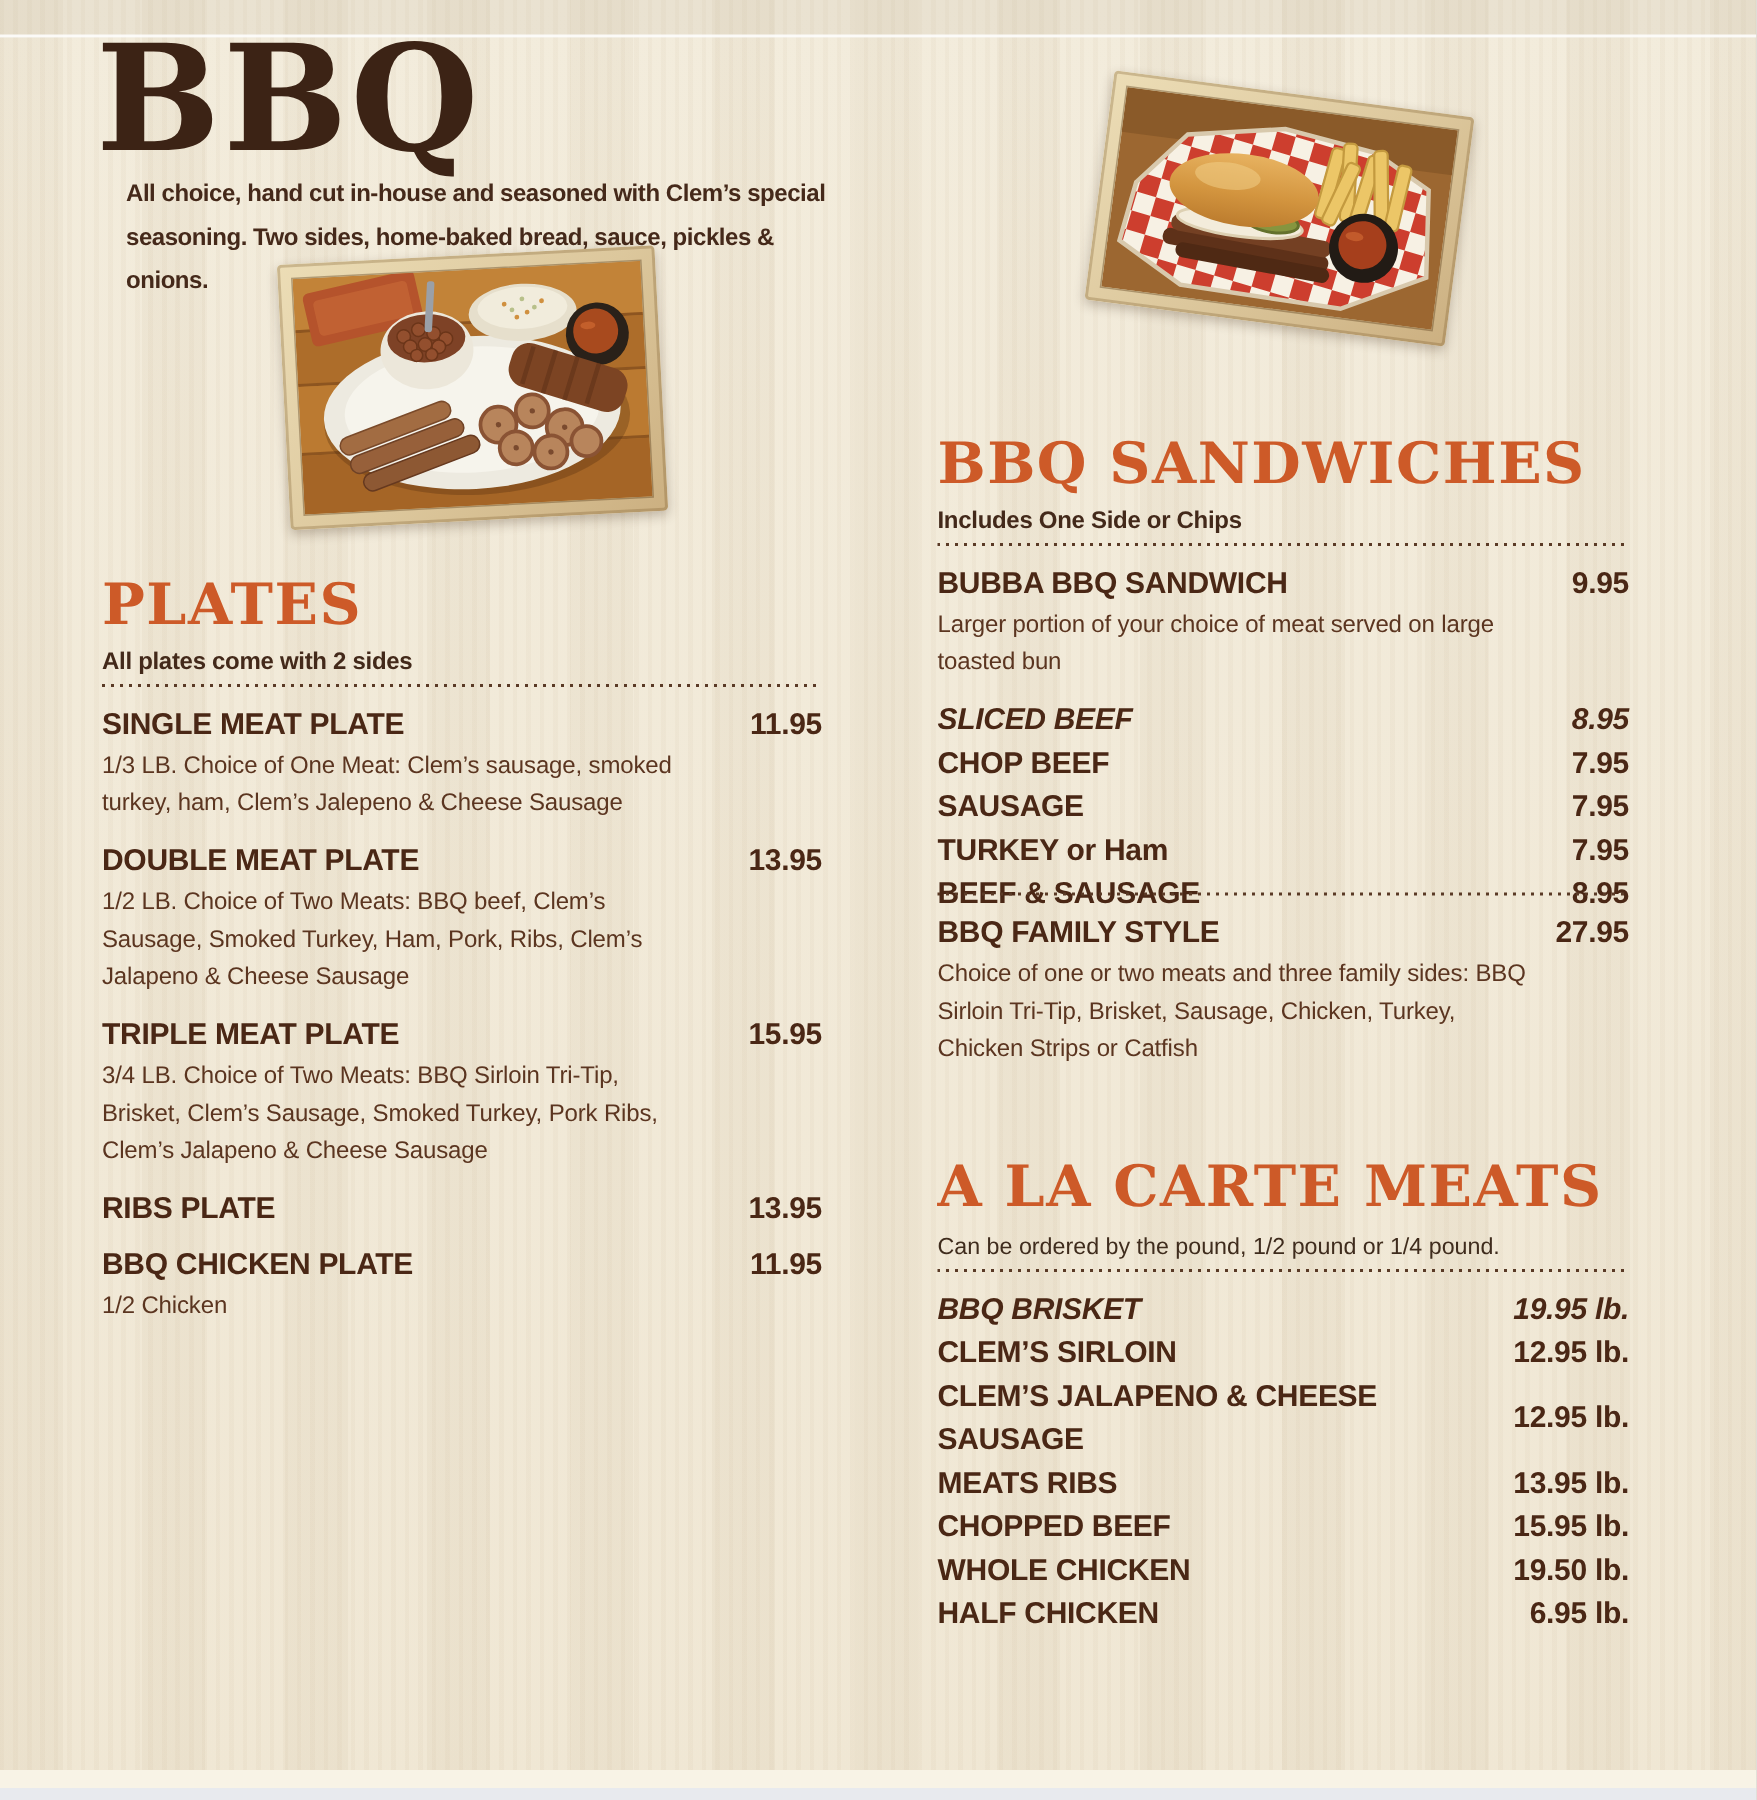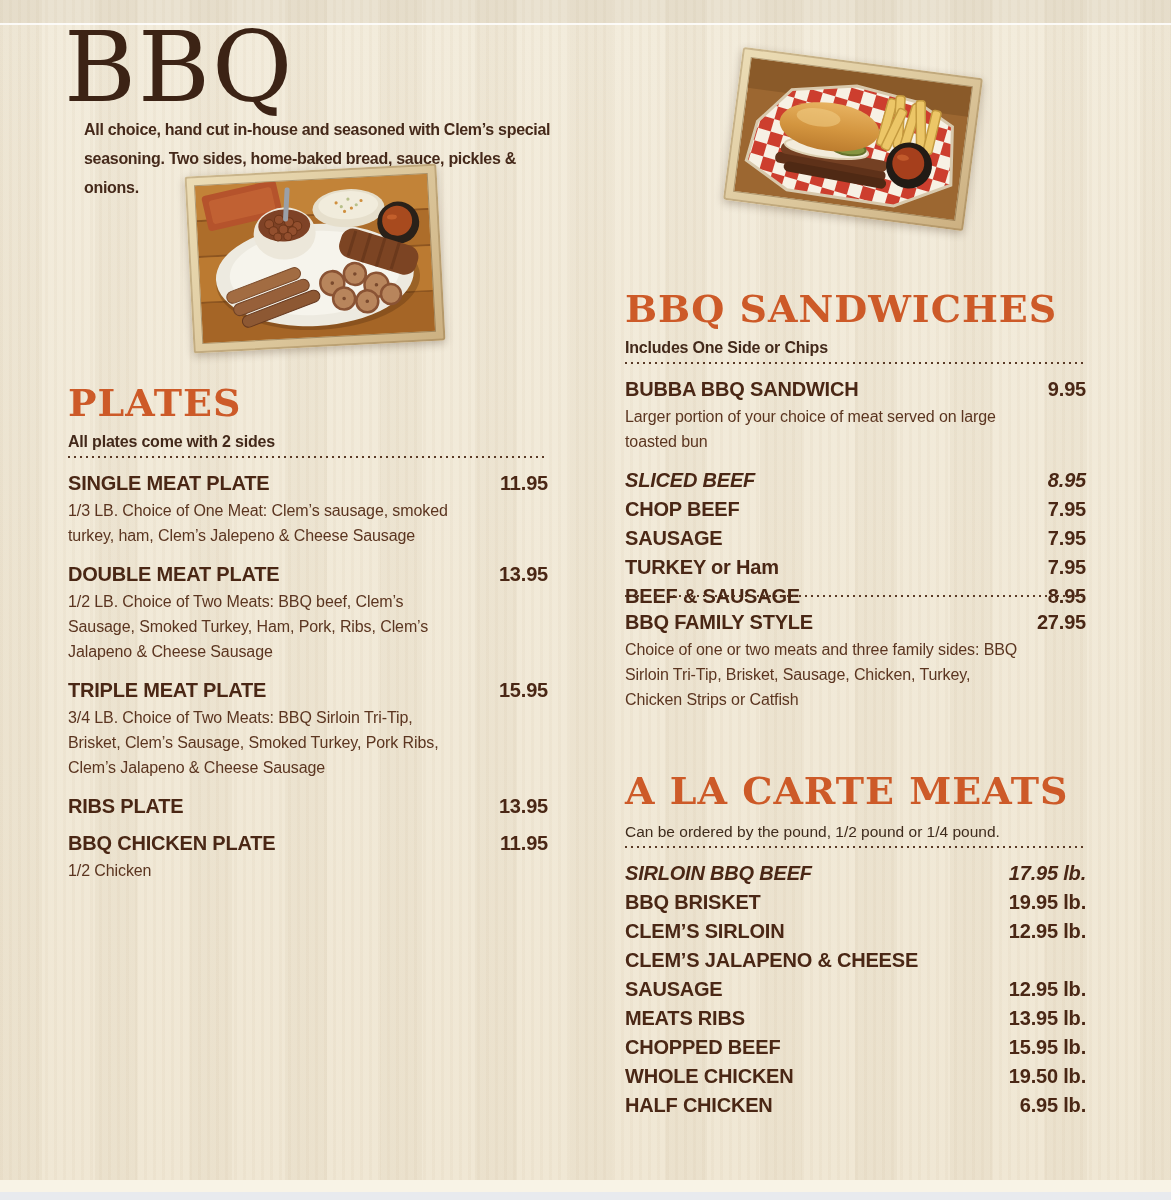--- a/index.html
+++ b/index.html
@@ -14,42 +14,42 @@
   .top-seam{position:absolute;left:0;top:0;width:100%;height:23px;
     background:rgba(195,183,162,.18);border-bottom:2px solid rgba(255,255,255,.85);}
   .band-cream{position:absolute;left:0;top:1180px;width:100%;height:12px;background:#f8f3e6;}
   .band-gray{position:absolute;left:0;top:1192px;width:100%;height:8px;background:#e8eaee;}
 
   .col{position:absolute;top:0;}
   .col-left{left:68px;width:480px;}
   .col-right{left:625px;width:461px;}
 
   .logo{position:absolute;top:18px;left:-4px;margin:0;
-    font-family:"DejaVu Serif",serif;font-weight:400;font-size:98px;line-height:1;
+    font-family:"DejaVu Serif",serif;font-weight:700;font-size:98px;line-height:1;
     color:#3c2315;letter-spacing:2px;}
   .intro{position:absolute;top:100px;left:0;width:482px;margin:16px;
     font-size:16px;font-weight:700;letter-spacing:-0.3px;color:#45291a;line-height:1.8;}
 
   section{position:absolute;left:0;width:100%;}
   .sec-plates{top:383px;}
   .sec-sandwiches{top:289px;}
   .sec-herd{top:587px;}
   .sec-alacarte{top:771px;}
 
   h2.sec-heading{margin:0;font-family:"DejaVu Serif",serif;font-weight:700;
     color:#cd5a28;font-size:38px;line-height:1.05;letter-spacing:1px;}
   .note{margin:10px 0 0;font-size:16px;font-weight:700;letter-spacing:-0.2px;color:#43291a;}
   .note-regular{margin:12px 0 0;font-size:15.5px;font-weight:400;color:#3f2c1d;}
   .divider{margin-top:5px;height:2px;
     background-image:repeating-linear-gradient(90deg,#5a3a26 0 2px,rgba(0,0,0,0) 2px 6px);}
   .sec-herd .divider{margin-top:8px;}
 
   .mi{margin-top:13px;}
   .mi:first-of-type{margin-top:11px;font-style:italic;}
-  .mi-row{display:flex;justify-content:space-between;align-items:flex-end;}
+  .mi-row{display:flex;justify-content:space-between;align-items:center;}
   h3.item-name{margin:0;font-size:20px;font-weight:700;line-height:1.2;
     letter-spacing:-0.2px;color:#4a2715;max-width:330px;}
   .price{font-size:20px;font-weight:700;line-height:1.2;letter-spacing:-0.2px;
     color:#4a2715;white-space:nowrap;}
   .desc{margin:4px 0 0;font-size:16px;font-weight:400;color:#5b3520;
     line-height:1.56;letter-spacing:-0.1px;}
   .col-left .desc{max-width:392px;}
   .col-right .desc{max-width:405px;}
 
   .simple-list{margin-top:3px;}
@@ -172,26 +172,20 @@
         </div>
         <p class="desc">Choice of one or two meats and three family sides: BBQ Sirloin Tri-Tip, Brisket, Sausage, Chicken, Turkey, Chicken Strips or Catfish</p>
       </div>
     </section>
 
     <section class="sec-alacarte">
       <h2 class="sec-heading">A LA CARTE MEATS</h2>
       <p class="note-regular">Can be ordered by the pound, 1/2 pound or 1/4 pound.</p>
       <div class="divider"></div>
       <div class="simple-list alacarte-list">
-        <div class="mi mi-simple">
-          <div class="mi-row">
-            <h3 class="item-name">SIRLOIN BBQ BEEF</h3>
-            <span class="price">17.95 lb.</span>
-          </div>
-        </div>
         <div class="mi mi-simple">
           <div class="mi-row">
             <h3 class="item-name">BBQ BRISKET</h3>
             <span class="price">19.95 lb.</span>
           </div>
         </div>
         <div class="mi mi-simple">
           <div class="mi-row">
             <h3 class="item-name">CLEM’S SIRLOIN</h3>
             <span class="price">12.95 lb.</span>

